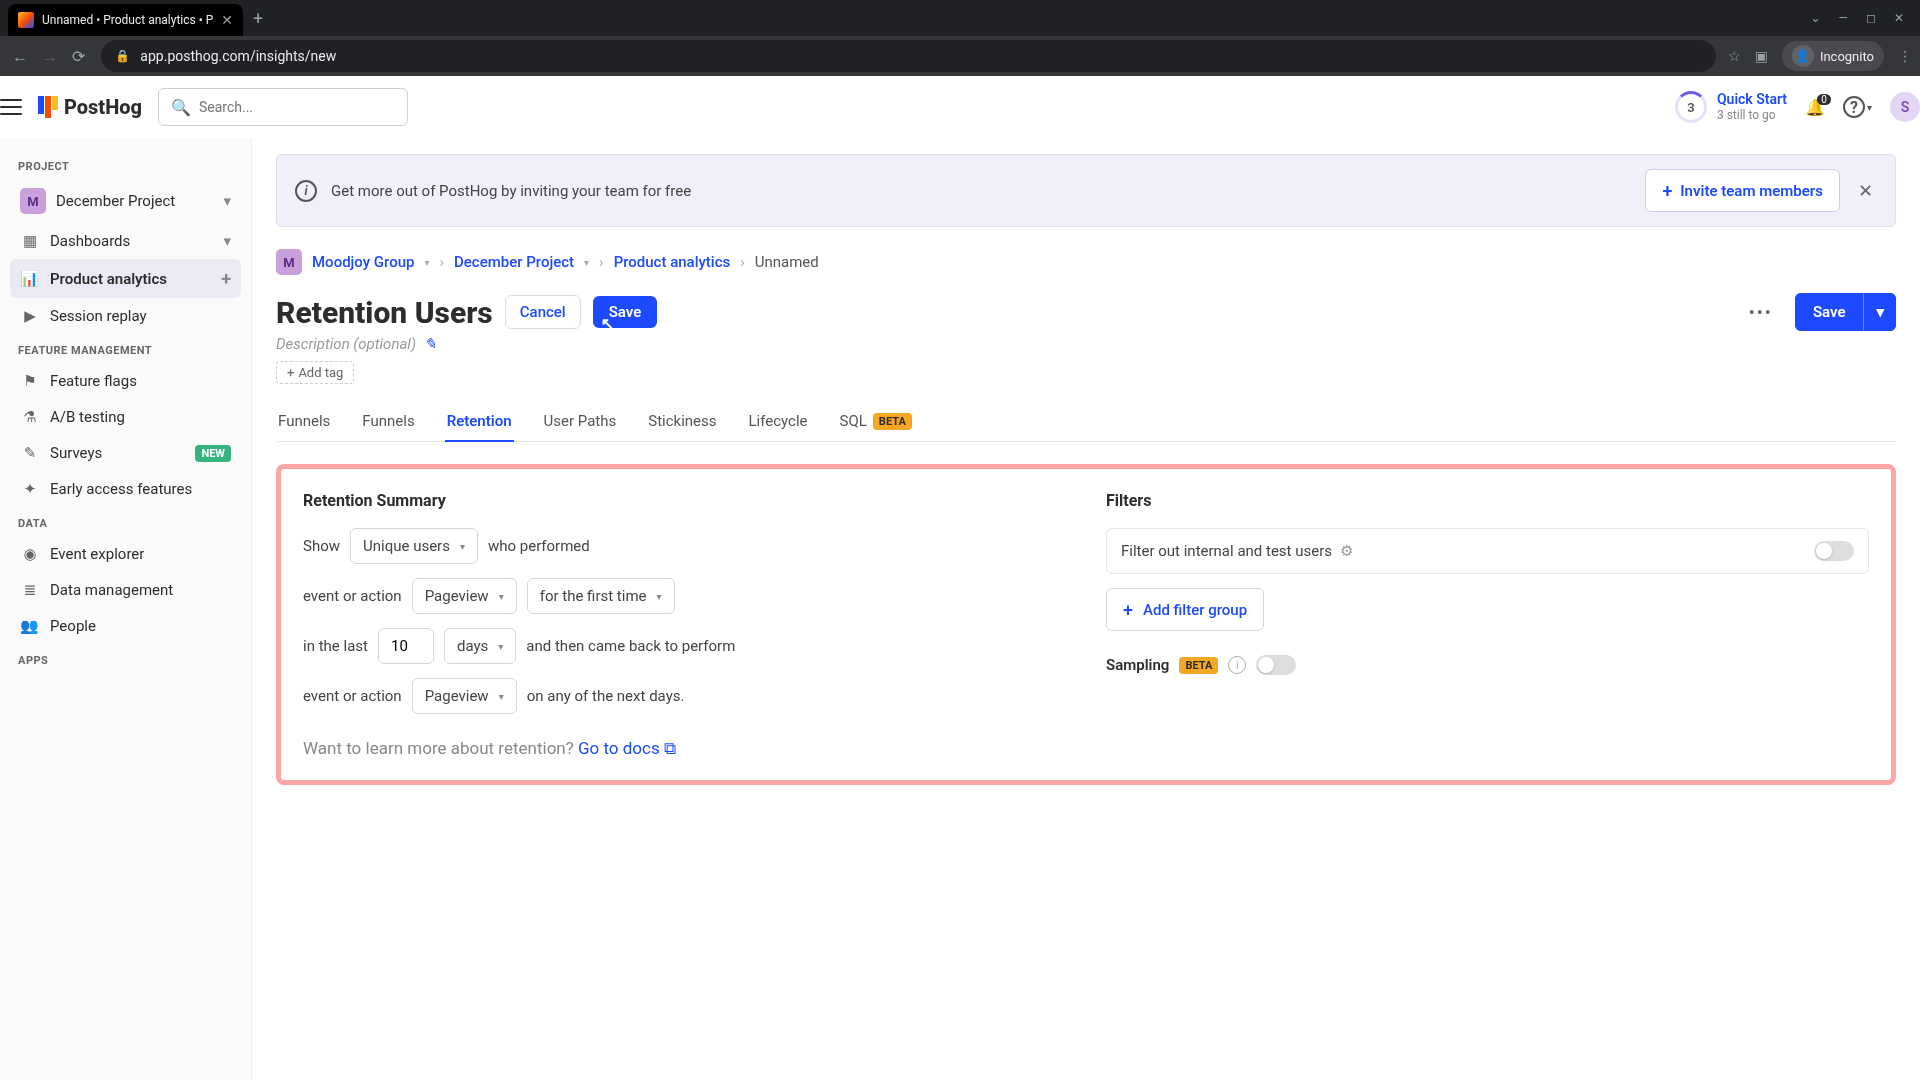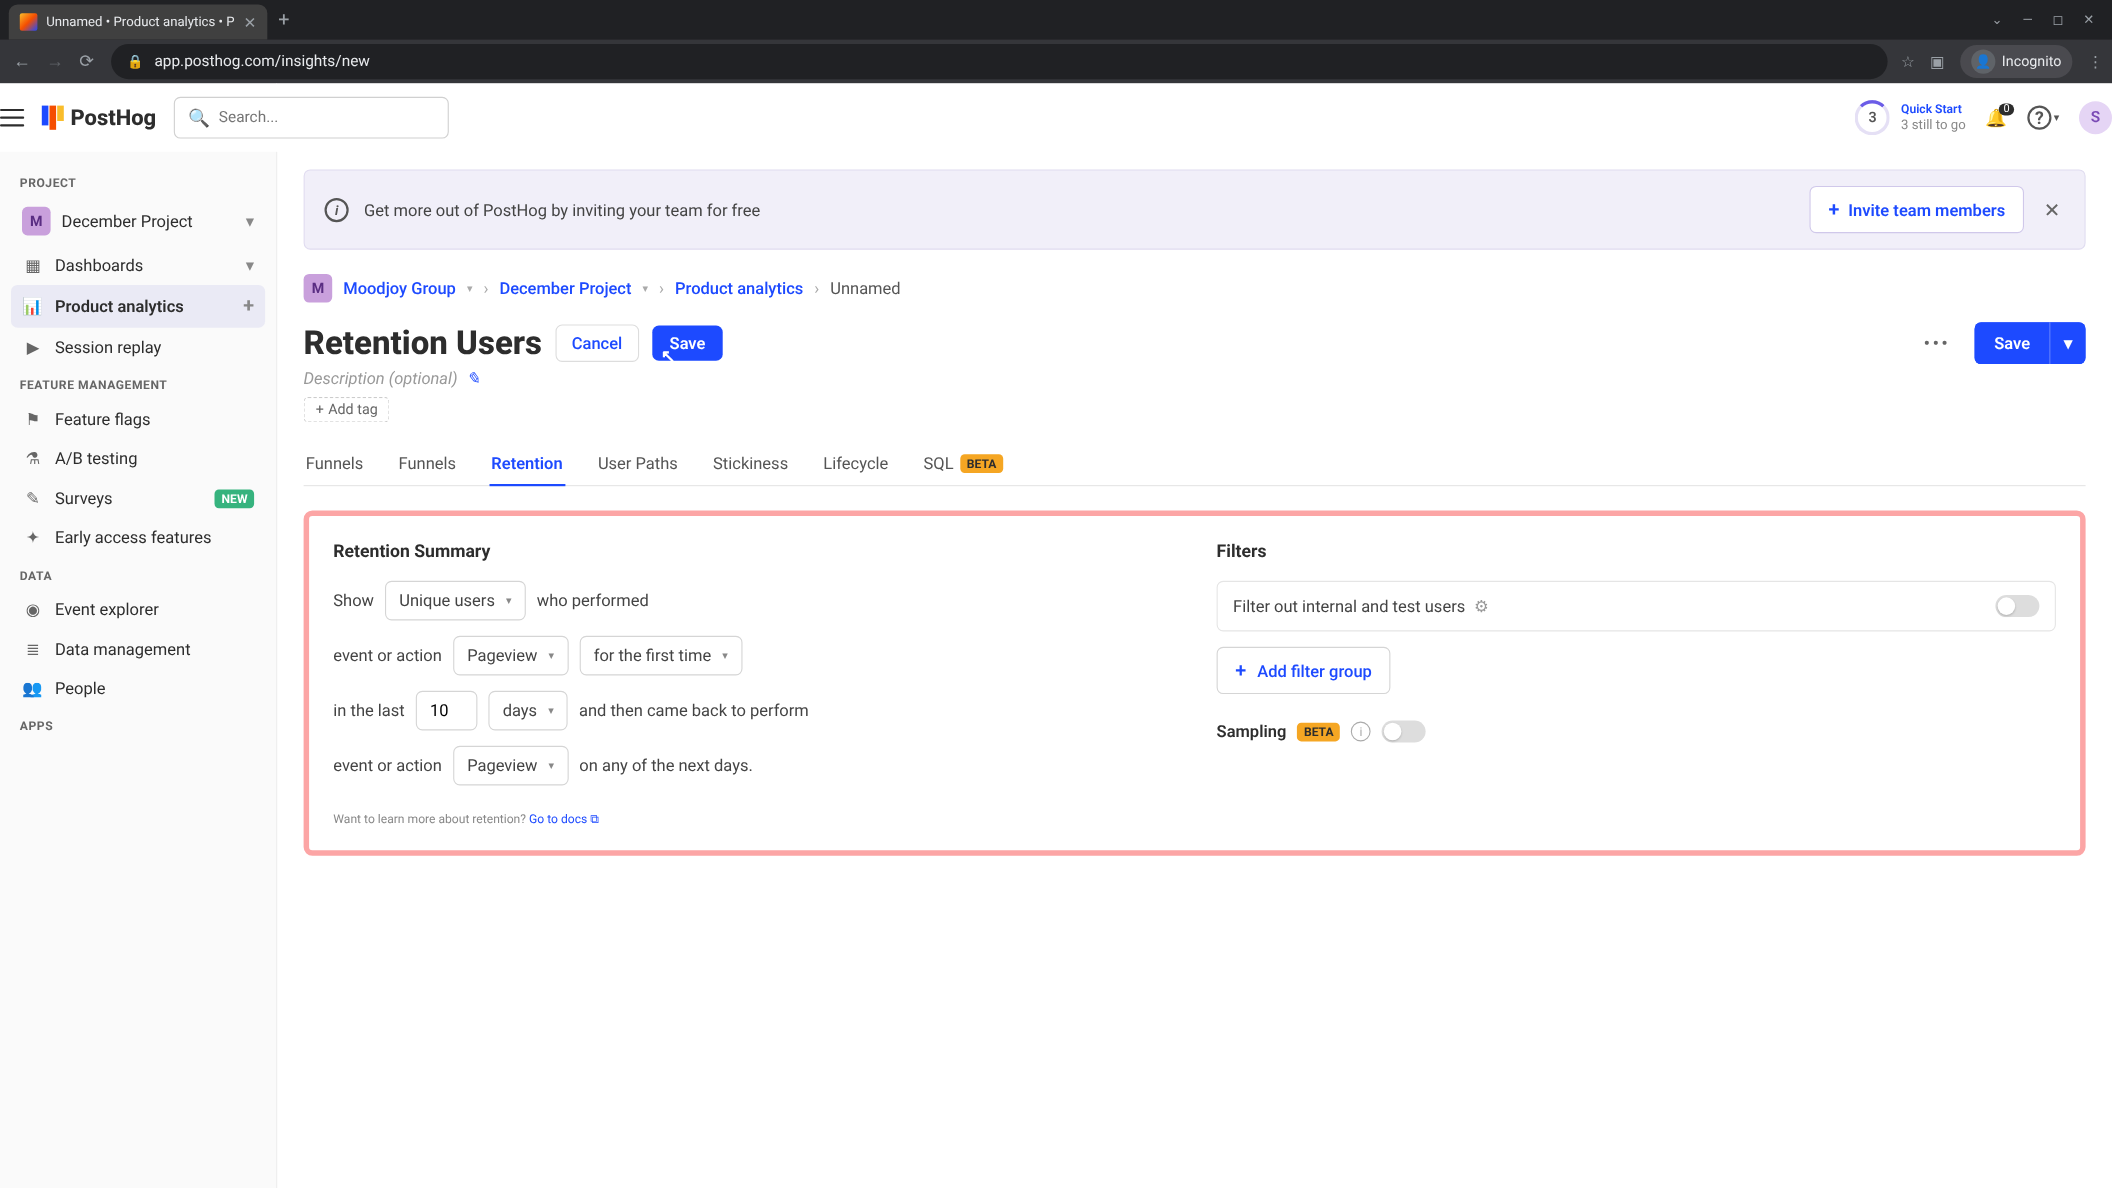--- a/index.html
+++ b/index.html
@@ -1,21 +1,21 @@
 <!DOCTYPE html>
 <html><head>
 <meta charset="utf-8">
 <style>
 * { margin: 0; padding: 0; box-sizing: border-box; font-family: -apple-system, BlinkMacSystemFont, "Segoe UI", Roboto, sans-serif; }
 body { background: #fff; color: #2d2d2d; overflow: hidden; }
 
 
 .browser-chrome { background: #202124; }
 .tab-bar { display: flex; align-items: center; height: 36px; padding: 0 8px; }
-.tab { display: flex; align-items: center; background: #404040; border-radius: 8px 8px 0 0; padding: 0 10px; height: 32px; margin-top: 4px; min-width: 220px; gap: 8px; }
+.tab { display: flex; align-items: center; background: #000000; border-radius: 8px 8px 0 0; padding: 0 10px; height: 32px; margin-top: 4px; min-width: 220px; gap: 8px; }
 .tab .favicon { width: 16px; height: 16px; background: linear-gradient(135deg,#f9bd2b,#f54e00,#1d4aff); border-radius: 2px; }
 .tab .tab-title { color: #e8eaed; font-size: 12px; flex: 1; white-space: nowrap; overflow: hidden; text-overflow: ellipsis; }
 .tab .tab-close { color: #9aa0a6; font-size: 14px; }
 .new-tab { color: #9aa0a6; font-size: 18px; padding: 0 10px; }
 .win-controls { margin-left: auto; color: #9aa0a6; display: flex; gap: 18px; font-size: 12px; padding-right: 8px; }
 .addr-bar { display: flex; align-items: center; height: 40px; padding: 4px 8px; gap: 12px; background: #35363a; }
 .nav-btns { display: flex; gap: 14px; color: #9aa0a6; padding: 0 4px; }
 .url-box { flex: 1; background: #202124; border-radius: 20px; height: 32px; display: flex; align-items: center; padding: 0 14px; gap: 10px; color: #9aa0a6; font-size: 14px; }
 .url-box .lock { font-size: 12px; }
 .url-box .url-text { color: #e8eaed; }
@@ -33,21 +33,21 @@
 .logo-mark span { width: 6px; background: #f9bd2b; }
 .logo-mark span:nth-child(1) { height: 18px; background: #1d4aff; }
 .logo-mark span:nth-child(2) { height: 22px; background: #f54e00; }
 .logo-mark span:nth-child(3) { height: 14px; background: #f9bd2b; }
 .search-box { display: flex; align-items: center; border: 1px solid #d0d0d0; border-radius: 6px; height: 38px; width: 250px; padding: 0 12px; gap: 8px; color: #888; }
 .search-box input { border: none; outline: none; font-size: 14px; flex: 1; }
 .topbar-right { margin-left: auto; display: flex; align-items: center; gap: 18px; }
 .quickstart { display: flex; align-items: center; gap: 10px; }
 .progress-ring { width: 32px; height: 32px; border-radius: 50%; border: 3px solid #e5e0f5; border-top-color: #6b5ce7; display: flex; align-items: center; justify-content: center; font-size: 13px; font-weight: 600; color: #555; transform: rotate(0deg); }
 .qs-text { line-height: 1.2; }
-.qs-title { color: #1d4aff; font-weight: 600; font-size: 11px; }
+.qs-title { color: #1d4aff; font-weight: 600; font-size: 14px; }
 .qs-sub { color: #888; font-size: 12px; }
 .bell-wrap { position: relative; color: #555; }
 .bell-badge { position: absolute; top: -4px; right: -6px; background: #2d2d2d; color: #fff; font-size: 10px; border-radius: 8px; padding: 0 4px; }
 .help-btn { color: #555; display: flex; align-items: center; gap: 2px; }
 .avatar { width: 30px; height: 30px; border-radius: 50%; background: #e5d5f5; color: #7a4ab5; display: flex; align-items: center; justify-content: center; font-weight: 600; font-size: 14px; }
 
 
 .sidebar { width: 252px; padding-top: 62px; border-right: 1px solid #eee; overflow-y: auto; background: #fafafa; position: relative; }
 .sidebar-inner { padding: 12px 10px; }
 .section-label { font-size: 11px; font-weight: 700; color: #666; letter-spacing: 0.5px; padding: 10px 8px 6px; }
@@ -93,21 +93,21 @@
 .tab-item.active { color: #1d4aff; font-weight: 600; border-bottom-color: #1d4aff; }
 .beta-badge { background: #f5a623; color: #2d2d2d; font-size: 11px; font-weight: 700; padding: 2px 6px; border-radius: 4px; }
 
 .config-panel { border: 5px solid #fca5a5; border-radius: 8px; padding: 22px; display: flex; gap: 40px; }
 .config-col { flex: 1; }
 .config-col h3 { font-size: 16px; font-weight: 700; margin-bottom: 18px; }
 .sentence { display: flex; align-items: center; flex-wrap: wrap; gap: 10px; margin-bottom: 14px; font-size: 15px; color: #444; }
 .dropdown { display: inline-flex; align-items: center; gap: 10px; border: 1px solid #d5d5d5; border-radius: 6px; padding: 8px 12px; background: #fff; font-size: 15px; }
 .dropdown .caret { color: #888; font-size: 10px; }
 .num-input { border: 1px solid #d5d5d5; border-radius: 6px; padding: 8px 12px; width: 56px; font-size: 15px; }
-.docs-link { color: #888; font-size: 11px; margin-top: 24px; }
+.docs-link { color: #888; font-size: 17px; margin-top: 24px; }
 .docs-link a { color: #1d4aff; text-decoration: none; }
 
 .filter-box { border: 1px solid #e5e5e5; border-radius: 6px; padding: 12px 14px; display: flex; align-items: center; justify-content: space-between; margin-bottom: 14px; }
 .filter-label { display: flex; align-items: center; gap: 8px; color: #444; font-size: 15px; }
 .gear-icon { color: #999; }
 .toggle { width: 40px; height: 20px; background: #ddd; border-radius: 10px; position: relative; }
 .toggle::after { content: ''; position: absolute; width: 16px; height: 16px; background: #fff; border-radius: 50%; top: 2px; left: 2px; box-shadow: 0 1px 2px rgba(0,0,0,0.2); }
 .add-filter-btn { display: inline-flex; align-items: center; gap: 10px; border: 1px solid #d5d5d5; border-radius: 6px; padding: 10px 16px; color: #1d4aff; font-size: 15px; font-weight: 500; margin-bottom: 24px; }
 .sampling-row { display: flex; align-items: center; gap: 10px; font-size: 15px; font-weight: 600; }
 .info-circle { width: 18px; height: 18px; border: 1.5px solid #aaa; border-radius: 50%; display: flex; align-items: center; justify-content: center; font-size: 11px; color: #aaa; font-weight: 400; }

